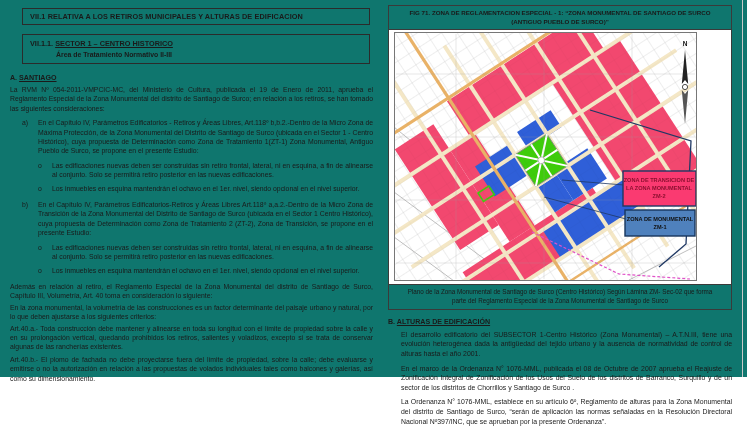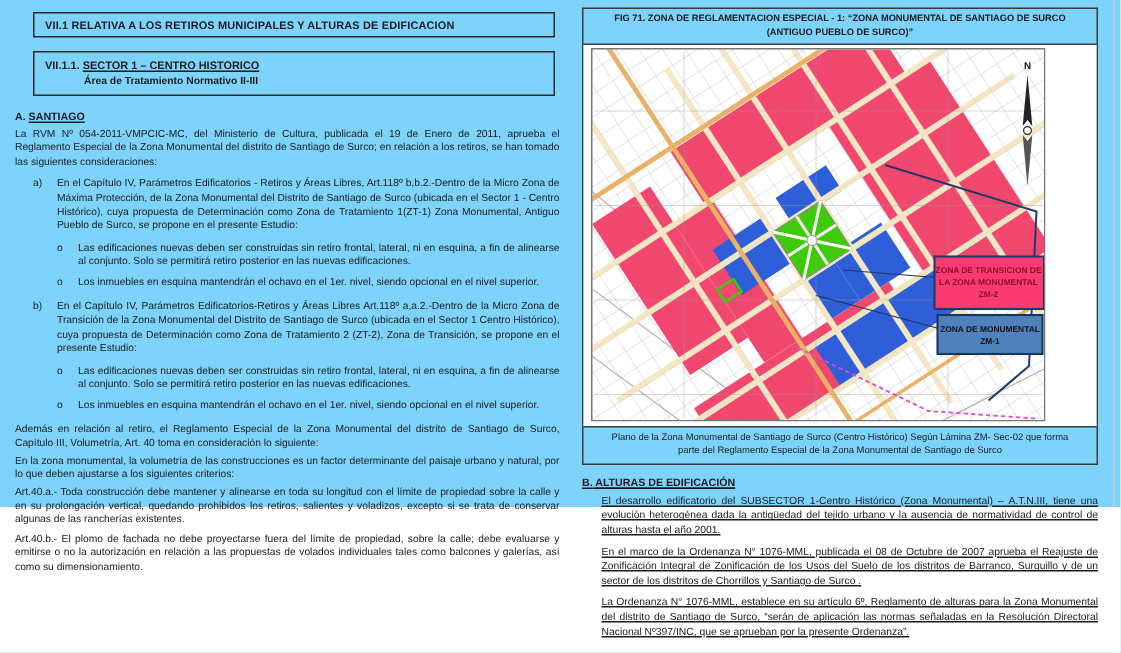--- a/index.html
+++ b/index.html
@@ -1,18 +1,18 @@
 <!DOCTYPE html>
 <html><head>
 <meta charset="utf-8">
 <style>
   * { margin:0; padding:0; box-sizing:border-box; }
   html,body { width:747px; height:435px; background:#ffffff; overflow:hidden;
     font-family:"Liberation Sans","DejaVu Sans",sans-serif; color:#1a1a1a; }
-  .page { position:relative; width:747px; height:338px; background:#7dd3fc; }
+  .page { position:relative; width:747px; height:377px; background:#0f766e; }
   .page-edge { position:absolute; top:0; bottom:0; right:4px; border-left:1px solid #c9c9c9; }
 
   
   .col-left { position:absolute; left:10px; top:8px; width:363px; }
   .hbox { border:1px solid #2b2b2b; margin-left:12px; width:348px; padding:3px 7px; }
   .hbox1 { font-size:7.3px; font-weight:bold; letter-spacing:.1px; }
   .hbox2 { margin-top:9px; font-size:7.3px; font-weight:bold; line-height:11px; }
   .hbox2 .u { text-decoration:underline;text-align:right; }
   .hbox2 .sub { margin-left:26px; font-size:6.9px; }
   .sec-head { margin-top:10px; font-size:7.1px; font-weight:bold; }
@@ -27,21 +27,21 @@
 
   
   .col-right { position:absolute; left:388px; top:5px; width:344px; }
   .fig-frame { border:1px solid #3a3a3a; }
   .fig-title { border-bottom:1px solid #3a3a3a; font-size:6.2px; font-weight:bold;
     text-align:center; padding:3px 10px; line-height:8.6px; }
   .fig-maparea { height:254px; position:relative; background:#fff; }
   .fig-map { position:absolute; left:5px; top:2px; }
   .fig-caption { border-top:1px solid #3a3a3a; font-size:6.3px; text-align:center;
     padding:3px 14px; line-height:8.8px; }
-  .secB { margin-top:8px;text-decoration:underline; }
+  .secB { margin-top:8px; }
   .secB .head { font-size:7.1px; font-weight:bold; }
   .secB .head .u { text-decoration:underline; }
   .secB p.body { margin-left:13px; font-size:6.9px; line-height:9.6px; }
 
   .legend-t2 { fill:#8c1030; font-weight:bold; font-size:5.6px; font-family:"Liberation Sans",sans-serif; }
   .legend-t1 { fill:#101010; font-weight:bold; font-size:5.6px; font-family:"Liberation Sans",sans-serif; }
   .northN { fill:#111; font-weight:bold; font-size:6.5px; font-family:"Liberation Sans",sans-serif; }
 </style>
 </head>
 <body>

